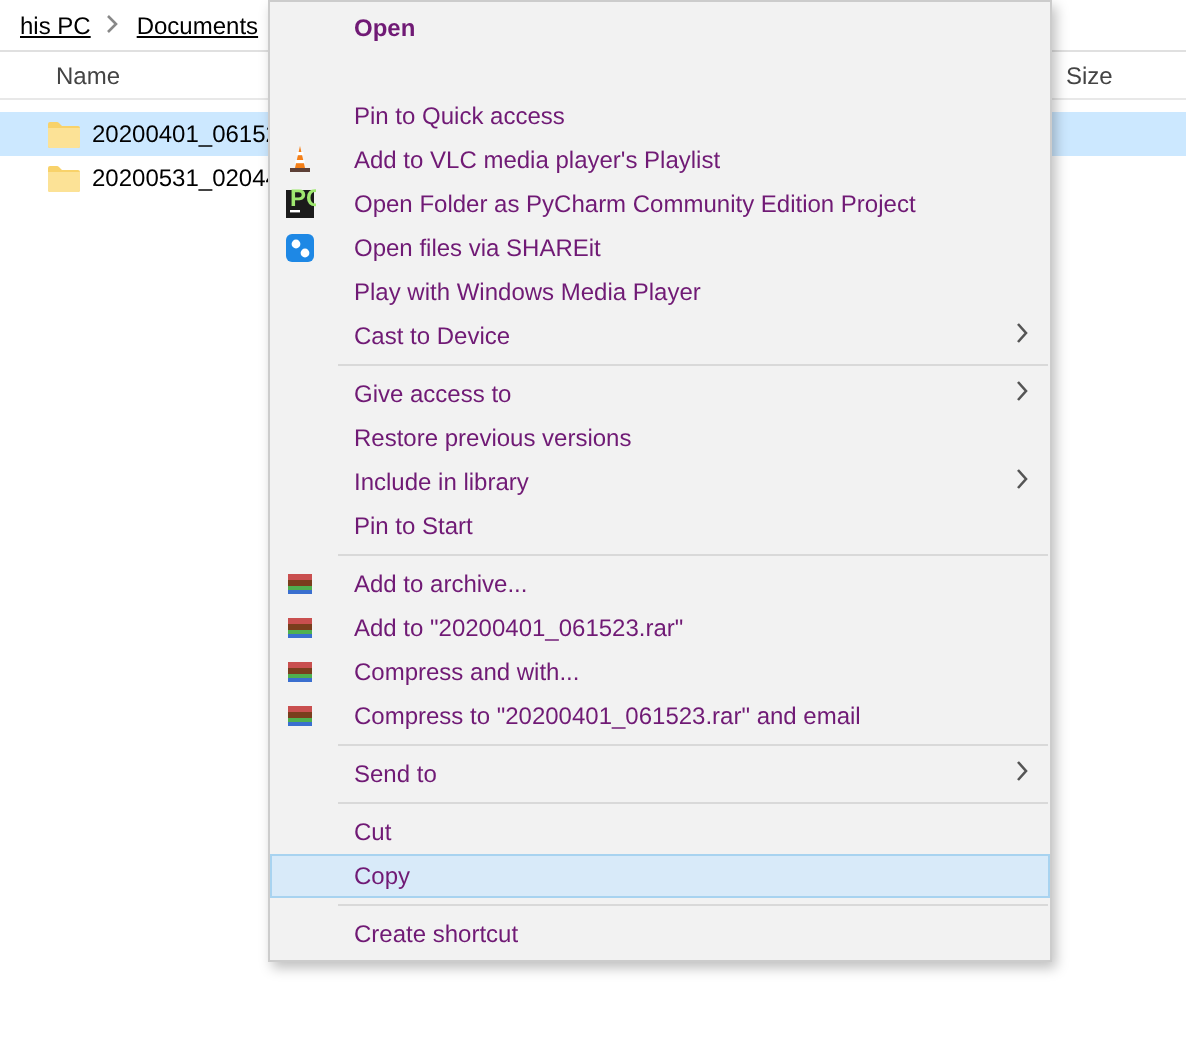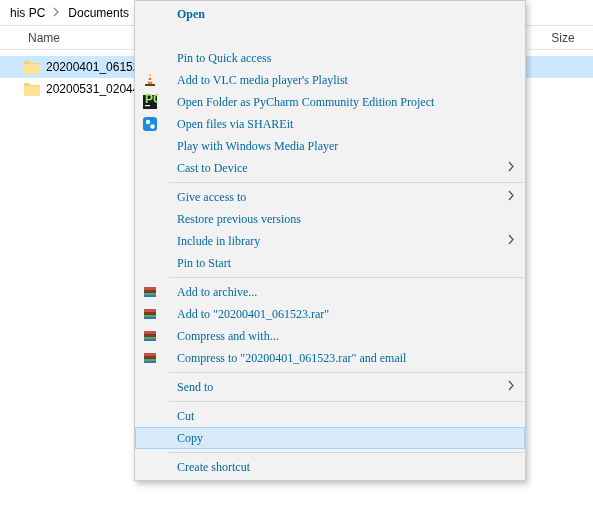--- a/index.html
+++ b/index.html
@@ -1,37 +1,37 @@
 <!DOCTYPE html>
 <html><head>
 <meta charset="utf-8">
 <style>
 * { margin: 0; padding: 0; box-sizing: border-box; font-family: "Segoe UI", Tahoma, sans-serif; font-size: 12px; }
 body { background: #fff; width: 593px; height: 519px; overflow: hidden; position: relative; }
 
 .breadcrumb { height: 26px; display: flex; align-items: center; padding: 0 6px; border-bottom: 1px solid #e0e0e0; color: #000; }
-.breadcrumb .crumb { padding: 0 4px; }
+.breadcrumb .crumb { padding: 0 4px; text-decoration: underline; }
 .breadcrumb .chev { padding: 0 4px; color: #888; }
 
 .header-row { display: flex; height: 24px; align-items: center; border-bottom: 1px solid #e8e8e8; color: #444; }
 .header-name { flex: 1; padding-left: 28px; }
-.header-size { width: 60px; text-align: center; }
+.header-size { width: 60px; text-align: left; }
 
 .file-list { padding-top: 6px; }
 .file-row { display: flex; align-items: center; height: 22px; padding-left: 24px; }
 .file-row.selected { background: #cce8ff; }
 .folder-icon { width: 16px; height: 13px; margin-right: 6px; display: inline-block; }
 .folder-icon svg { display:block; }
 
 .context-menu { position: absolute; top: 0; left: 134px; width: 392px; background: #f2f2f2; border: 1px solid #ccc; box-shadow: 2px 3px 6px rgba(0,0,0,0.25); padding: 2px 0; }
 .menu-item { display: flex; align-items: center; height: 22px; padding: 0 30px 0 6px; cursor: default; position: relative; }
 .menu-item.hover { background: #d8eaf9; border: 1px solid #a8d3f0; height: 22px; padding: 0 29px 0 5px; justify-content: space-between; }
 .menu-item.bold .label { font-weight: 600; }
 .menu-icon { width: 18px; height: 18px; margin-right: 18px; display: flex; align-items: center; justify-content: center; flex-shrink: 0; }
-.menu-item .label { flex: 1; white-space: nowrap; overflow: hidden; text-overflow: ellipsis; color: #0369a1; font-family: Liberation Serif, serif; }
+.menu-item .label { flex: 1; white-space: nowrap; overflow: hidden; text-overflow: ellipsis; color: #701a75; }
 .submenu-arrow { position: absolute; right: 10px; top: 50%; transform: translateY(-50%); color: #555; }
 .separator { height: 1px; background: #d9d9d9; margin: 3px 1px 3px 34px; }
 
 
 </style>
 </head>
 <body>
 
 <div class="breadcrumb">
   <span class="crumb">his PC</span>

